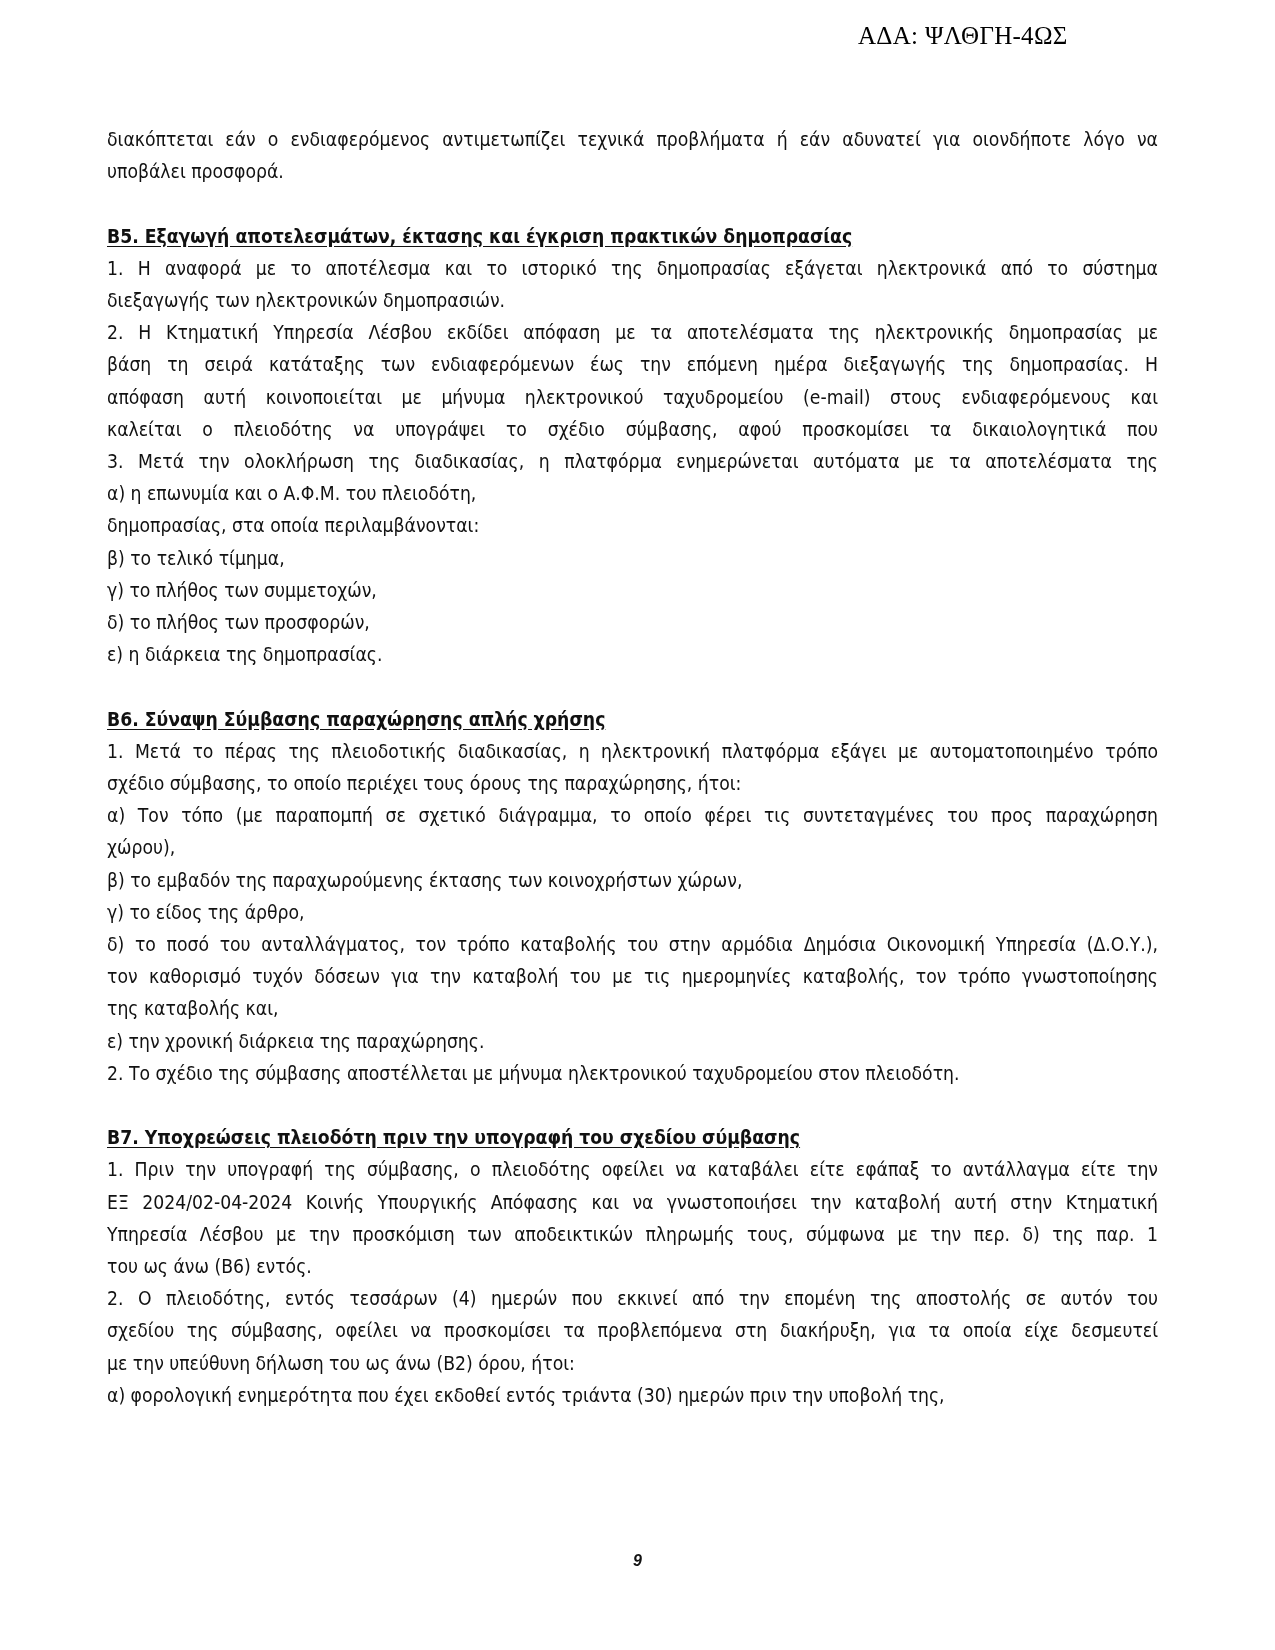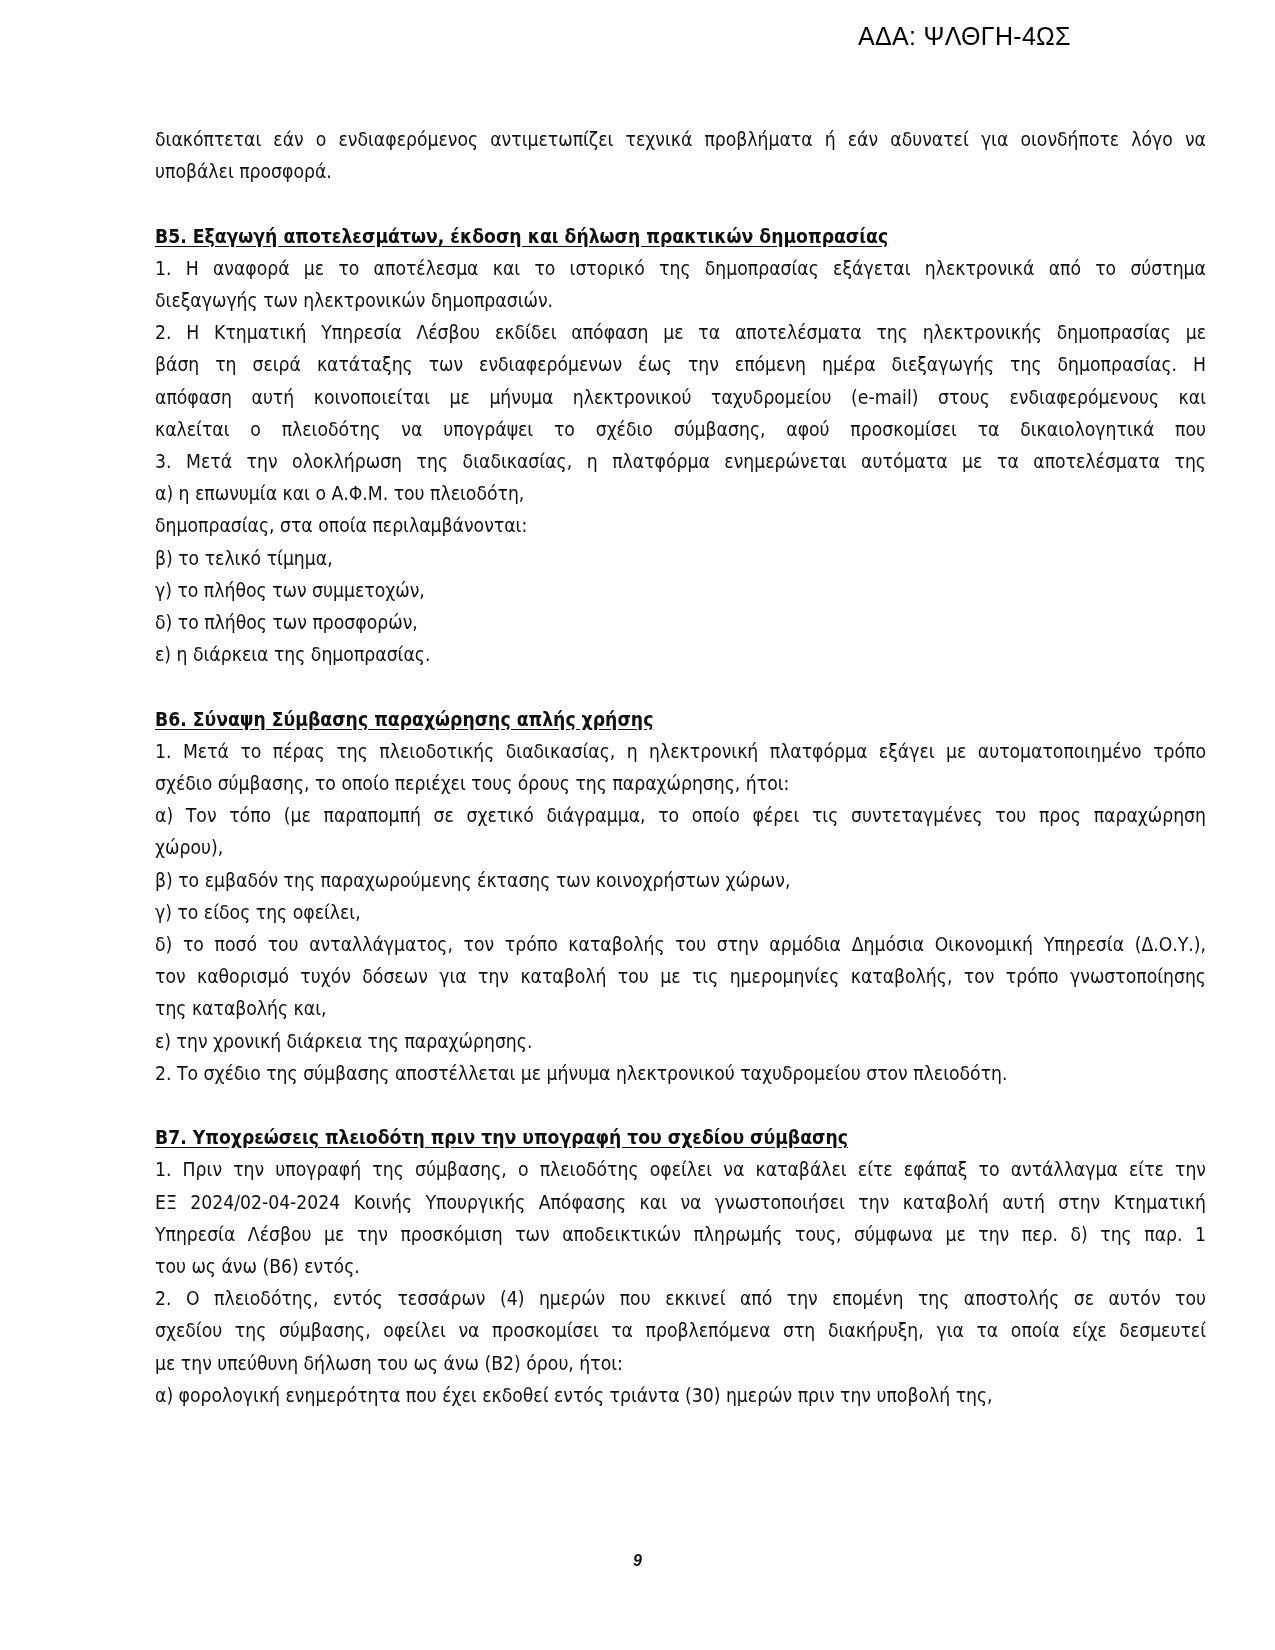--- a/index.html
+++ b/index.html
@@ -1,40 +1,40 @@
 <!DOCTYPE html>
 <html><head>
 <meta charset="utf-8">
 <style>
   html, body { margin: 0; padding: 0; background: #ffffff; }
   body { width: 1275px; height: 1650px; position: relative; overflow: hidden;
          font-family: "Liberation Sans", "DejaVu Sans", sans-serif; color: #111; }
   .ada { position: absolute; top: 22px; left: 858px; font-size: 25px; letter-spacing: 0.3px;
-         font-family: Liberation Sans, sans-serif; color: #000; }
+         font-family: Liberation Serif, serif; color: #000; }
   .page { position: absolute; left: 107px; top: 124px; width: 1051px;
-          font-size: 19.2px; line-height: 32.2px; font-family: "DejaVu Sans Condensed", "Liberation Sans Narrow", "Liberation Sans", sans-serif; margin-left: 48px; }
+          font-size: 19.2px; line-height: 32.2px; font-family: "DejaVu Sans Condensed", "Liberation Sans Narrow", "Liberation Sans", sans-serif; }
   .line { display: block; white-space: nowrap; overflow: visible; }
   .just { text-align: justify; text-align-last: justify; white-space: normal; }
   .gap { height: 32.2px; }
   .heading { font-weight: bold; text-decoration: underline; text-underline-offset: 3px; }
   .pagenum { position: absolute; top: 1552px; left: 0; width: 1275px; text-align: center;
              font-size: 16px; font-weight: bold; font-style: italic; }
 </style>
 </head>
 <body>
 
 <div class="ada">ΑΔΑ: ΨΛΘΓΗ-4ΩΣ</div>
 
 <div class="page">
   <div class="line just">διακόπτεται εάν ο ενδιαφερόμενος αντιμετωπίζει τεχνικά προβλήματα  ή εάν αδυνατεί για οιονδήποτε λόγο να</div>
   <div class="line">υποβάλει προσφορά.</div>
   <div class="gap"></div>
 
   <div id="sec-0">
-    <div class="line"><span class="heading">Β5. Εξαγωγή αποτελεσμάτων, έκδοση και δήλωση πρακτικών δημοπρασίας</span></div>
+    <div class="line"><span class="heading">Β5. Εξαγωγή αποτελεσμάτων, έκτασης και έγκριση πρακτικών δημοπρασίας</span></div>
   <div class="line just">1. Η αναφορά με το αποτέλεσμα και το ιστορικό της δημοπρασίας εξάγεται ηλεκτρονικά από το σύστημα</div>
       <div class="line">διεξαγωγής των ηλεκτρονικών δημοπρασιών.</div>
       <div class="line just">2. Η Κτηματική Υπηρεσία Λέσβου εκδίδει απόφαση με τα αποτελέσματα της ηλεκτρονικής δημοπρασίας με</div>
       <div class="line just">βάση τη σειρά κατάταξης των ενδιαφερόμενων έως την επόμενη ημέρα διεξαγωγής της δημοπρασίας. Η</div>
       <div class="line just">απόφαση αυτή κοινοποιείται με μήνυμα ηλεκτρονικού ταχυδρομείου (e-mail) στους ενδιαφερόμενους και</div>
       <div class="line just">καλείται ο πλειοδότης να υπογράψει το σχέδιο σύμβασης, αφού προσκομίσει τα δικαιολογητικά που</div>
       <div class="line just">3. Μετά την ολοκλήρωση της διαδικασίας, η πλατφόρμα ενημερώνεται αυτόματα με τα αποτελέσματα της</div>
       <div class="line">α) η  επωνυμία και ο Α.Φ.Μ. του πλειοδότη,</div>
       <div class="line">δημοπρασίας, στα οποία περιλαμβάνονται:</div>
       <div class="line">β) το τελικό τίμημα,</div>
@@ -44,21 +44,21 @@
     </div>
   <div class="gap"></div>
 
   <div id="sec-1">
     <div class="line"><span class="heading">Β6. Σύναψη Σύμβασης παραχώρησης απλής χρήσης</span></div>
   <div class="line just">1. Μετά το πέρας της πλειοδοτικής διαδικασίας, η ηλεκτρονική πλατφόρμα εξάγει με αυτοματοποιημένο τρόπο</div>
       <div class="line">σχέδιο σύμβασης, το οποίο περιέχει τους όρους της παραχώρησης, ήτοι:</div>
       <div class="line just">α) Τον τόπο (με παραπομπή σε σχετικό διάγραμμα, το οποίο φέρει τις συντεταγμένες του προς παραχώρηση</div>
       <div class="line">χώρου),</div>
       <div class="line">β) το εμβαδόν της παραχωρούμενης έκτασης των κοινοχρήστων χώρων,</div>
-      <div class="line">γ) το είδος της οφείλει,</div>
+      <div class="line">γ) το είδος της άρθρο,</div>
       <div class="line just">δ) το ποσό του ανταλλάγματος, τον τρόπο καταβολής του στην αρμόδια Δημόσια Οικονομική Υπηρεσία (Δ.Ο.Υ.),</div>
       <div class="line just">τον καθορισμό τυχόν δόσεων για την καταβολή του με τις ημερομηνίες καταβολής, τον τρόπο γνωστοποίησης</div>
       <div class="line">της καταβολής και,</div>
       <div class="line">ε) την χρονική διάρκεια της παραχώρησης.</div>
       <div class="line">2. Το σχέδιο της σύμβασης αποστέλλεται με μήνυμα ηλεκτρονικού ταχυδρομείου στον πλειοδότη.</div>
     </div>
   <div class="gap"></div>
 
   <div id="sec-2">
     <div class="line"><span class="heading">Β7. Υποχρεώσεις πλειοδότη πριν την υπογραφή του σχεδίου σύμβασης</span></div>

